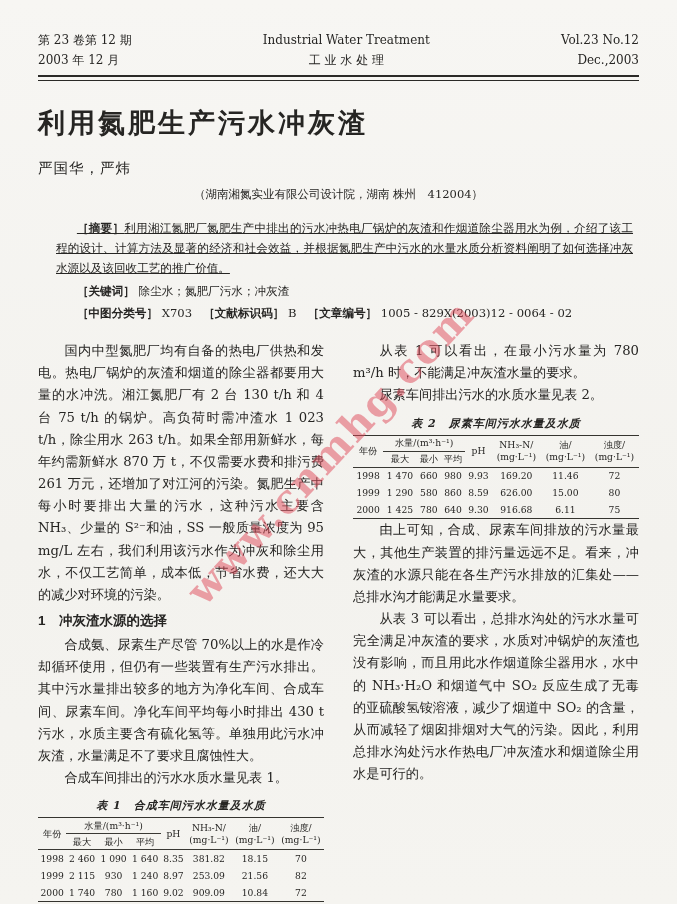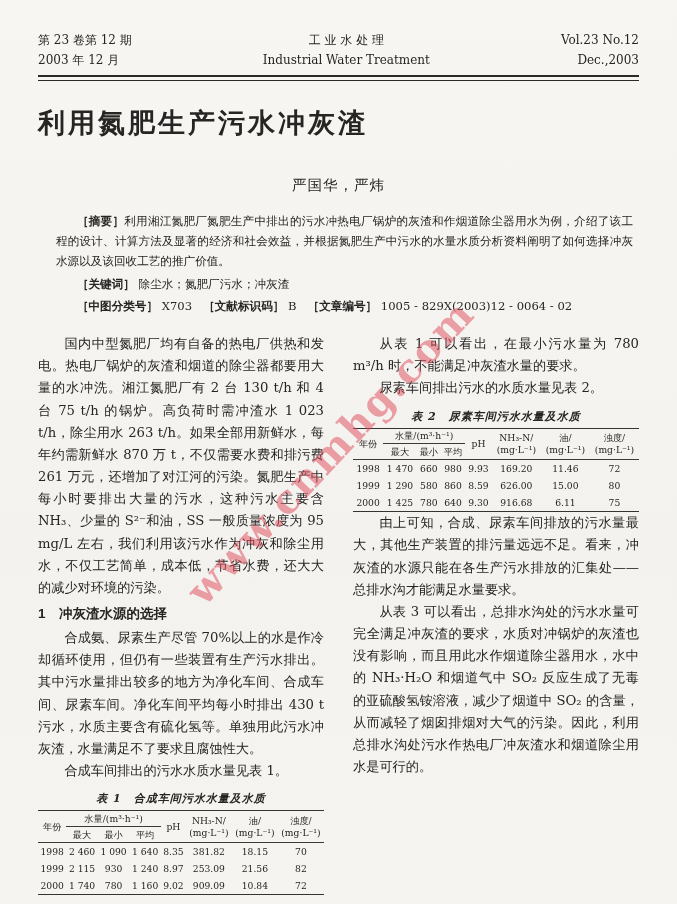--- a/index.html
+++ b/index.html
@@ -12,24 +12,24 @@
   }
   
   .masthead { display:flex; justify-content:space-between; align-items:flex-end;
     font-size:12px; line-height:1.7; }
   .mh-col.center { text-align:center; }
   .mh-col.right { text-align:right; }
   .rule { margin-top:4px; height:3px; border-top:2.5px solid #2b2a27; border-bottom:1.2px solid #2b2a27; }
   
   .title { font-size:27px; font-weight:bold; letter-spacing:3px; margin-top:24px;
     font-family:"Liberation Sans","DejaVu Sans",sans-serif; }
-  .authors { text-align:center; font-size:14.5px; margin-top:35px; letter-spacing:1px; }
+  .authors { font-size:14.5px; margin-top:18px; letter-spacing:1px; }
   .affil { text-align:center; font-size:11.5px; margin-top:9px; }
   
-  .abstract { margin:16px 6px 0 18px; font-size:11.6px; line-height:1.72; text-align:justify; }
+  .abstract { margin:16px 6px 0 18px; font-size:11.6px; line-height:1.72; text-align:justify;text-decoration:underline; }
   .abstract p { margin:0; text-indent:1.8em; }
   .meta-line { margin:2px 18px 0 18px; font-size:11.6px; line-height:1.7; text-indent:1.8em; }
   b.lbl { font-family:"Liberation Sans","DejaVu Sans",sans-serif; font-weight:bold; }
   
   .columns { display:flex; gap:29px; margin-top:16px; }
   .col { width:292px; }
   p.body { margin:0; text-indent:2em; text-align:justify; font-size:13.2px; line-height:1.68; }
   h2.sec { font-size:13.5px; font-weight:bold; margin:6px 0 4px 0;
     font-family:"Liberation Sans","DejaVu Sans",sans-serif; }
   
@@ -51,32 +51,33 @@
 <body>
 
 <div class="page">
 
   <header class="masthead">
     <div class="mh-col left">
       <div>第 23 卷第 12 期</div>
       <div>2003 年 12 月</div>
     </div>
     <div class="mh-col center">
+      <div>Industrial Water Treatment</div>
       <div>工 业 水 处 理</div>
-      <div>Industrial Water Treatment</div>
     </div>
     <div class="mh-col right">
       <div>Vol.23 No.12</div>
       <div>Dec.,2003</div>
     </div>
   </header>
   <div class="rule"></div>
 
   <h1 class="title">利用氮肥生产污水冲灰渣</h1>
   <div class="authors">严国华，严炜</div>
+  <div class="affil">（湖南湘氮实业有限公司设计院，湖南 株州　412004）</div>
 
   <div class="abstract">
     <p><b class="lbl">［摘要］</b><span>利用湘江氮肥厂氮肥生产中排出的污水冲热电厂锅炉的灰渣和作烟道除尘器用水为例，介绍了该工程的设计、计算方法及显著的经济和社会效益，并根据氮肥生产中污水的水量水质分析资料阐明了如何选择冲灰水源以及该回收工艺的推广价值。</span></p>
   </div>
   <div class="meta-line">
     <b class="lbl">［关键词］</b>
     <span>除尘水；氮肥厂污水；冲灰渣</span>
   </div>
   <div class="meta-line">
     <b class="lbl">［中图分类号］</b>

